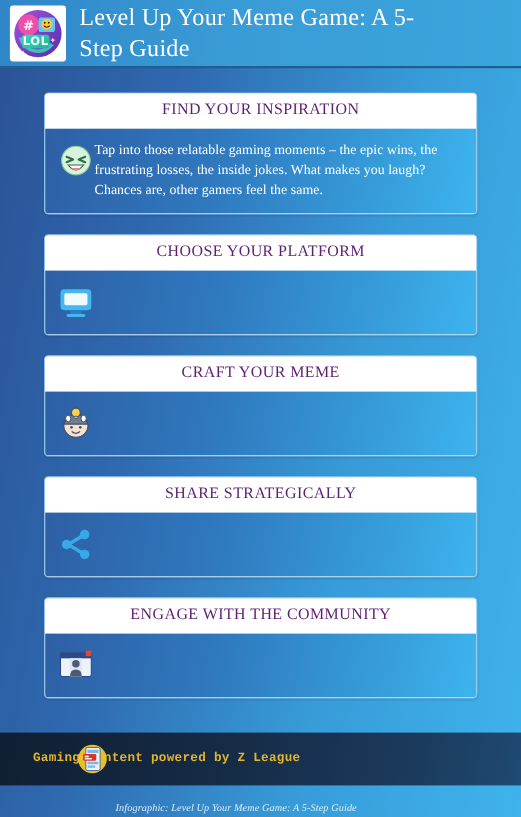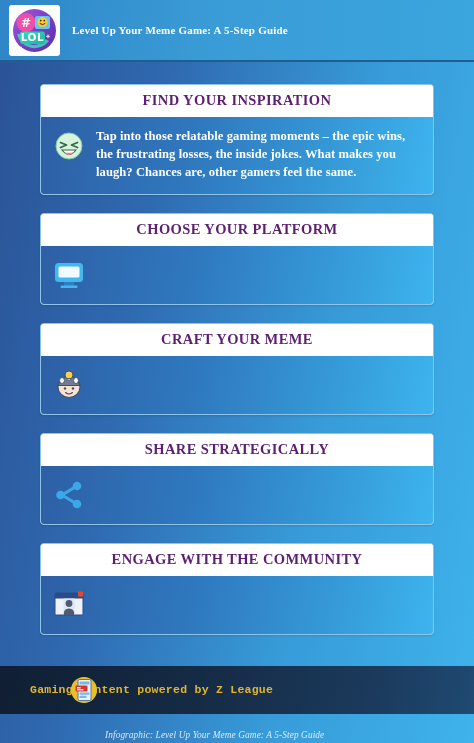--- a/index.html
+++ b/index.html
@@ -47,22 +47,22 @@
     justify-content: center;
     overflow: hidden;
   }
 
   .logo-wrap svg { display: block; }
 
   .header-title {
     margin-left: 12px;
     color: #ffffff;
     font-family: "Liberation Serif", "DejaVu Serif", serif;
-    font-weight: bold;
-    font-size: 11px;
+    font-weight: normal;
+    font-size: 22px;
     line-height: 1.28;
     letter-spacing: 0.2px;
     max-width: 330px;
   }
 
   
   .steps {
     flex: 1 1 auto;
     padding: 22px 40px 0 40px;
     display: flex;
@@ -80,34 +80,32 @@
 
   .step-header {
     background: #ffffff;
     text-align: center;
     padding: 7px 6px 8px 6px;
   }
 
   .step-title {
     color: #5d1f70;
     font-family: "Liberation Serif", "DejaVu Serif", serif;
-    font-weight: bold;
+    font-weight: normal;
     font-size: 14.5px;
     letter-spacing: 0.4px;
     text-transform: uppercase;
   }
 
   .step-body {
     background: linear-gradient(100deg, #2e5fa5 0%, #2f79bf 40%, #37a0dc 80%, #3db4ee 100%);
     display: flex;
     align-items: flex-start;
     padding: 10px 14px 12px 11px;
-    gap: 10px;
     min-height: 58px;
-    font-weight: bold;
   }
 
   .step-icon {
     flex: 0 0 34px;
     width: 34px;
     height: 34px;
     display: flex;
     align-items: center;
     justify-content: center;
     margin-top: 2px;

